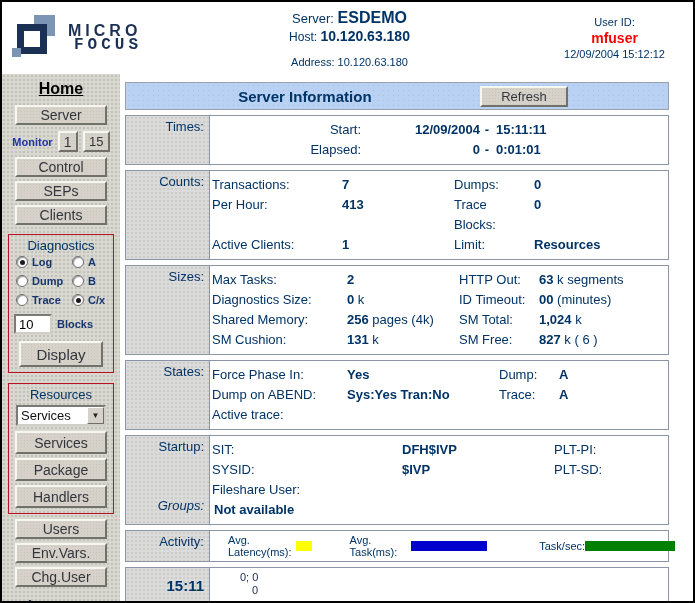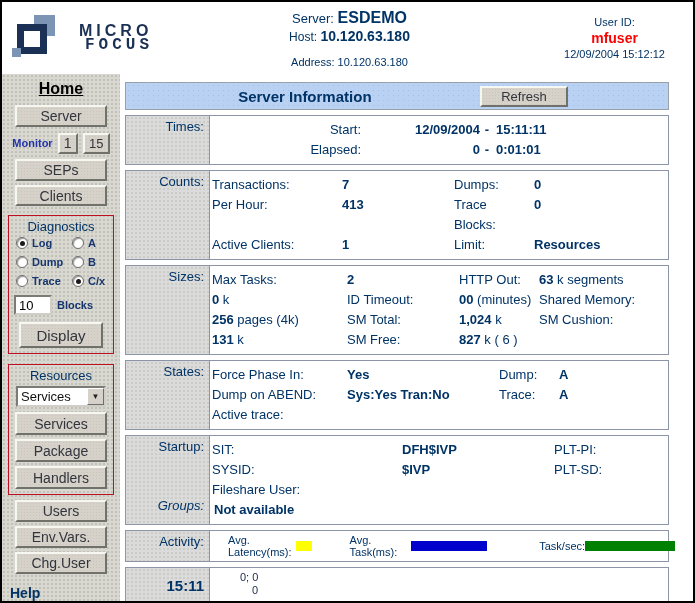--- a/index.html
+++ b/index.html
@@ -4,21 +4,21 @@
 <style>
   * { margin:0; padding:0; box-sizing:border-box; }
   html,body { width:695px; height:603px; }
   body { font-family:"Liberation Sans", sans-serif; background:#fff; }
 
   .page { width:695px; height:603px; border:2px solid #000; background:#fff;
           display:flex; flex-direction:column; overflow:hidden; }
 
   
   .hdr { height:72px; display:flex; align-items:center; position:relative; background:#fff; flex:0 0 auto; }
-  .logo { display:flex; align-items:center; margin-left:10px; gap:15px; }
+  .logo { display:flex; align-items:center; margin-left:10px; gap:4px; }
   .logo-icon { position:relative; width:52px; height:46px; }
   .logo-sq-steel { position:absolute; left:22px; top:0; width:21px; height:21px; background:#7c95b5; }
   .logo-sq-navy { position:absolute; left:5px; top:9px; width:30px; height:30px; background:#fff; border:7px solid #1b3055; }
   .logo-sq-small { position:absolute; left:0px; top:33px; width:9px; height:9px; background:#7c95b5; }
   .logo-text { color:#1b3055; font-weight:bold; font-size:16px; letter-spacing:4px; line-height:0.95; }
   .logo-text .l2 { margin-left:6px;font-family:Liberation Mono, monospace; }
   .hdr-center { position:absolute; left:230px; width:235px; text-align:center; color:#003366; }
   .hdr-center .row1 { font-size:13px; }
   .hdr-center .row1 b { font-size:16px; }
   .hdr-center .row2 { font-size:12px; margin-top:1px; }
@@ -157,20 +157,21 @@
   <div class="bodyrow">
 
     <div class="sidebar">
       <div class="home">Home</div>
       <div class="btn3d sbtn">Server</div>
       <div class="monitor-row">
         <span class="monitor-lbl">Monitor</span>
         <div class="btn3d mbtn1">1</div>
         <div class="btn3d mbtn2">15</div>
       </div>
+      <div class="btn3d sbtn">Control</div>
       <div class="btn3d sbtn">SEPs</div>
       <div class="btn3d sbtn">Clients</div>
 
       <div class="group">
         <div class="group-title">Diagnostics</div>
         <div class="radio-grid">
           <div class="radio-item">
             <span class="radio checked">
                 <span class="dot"></span>
               </span>
@@ -282,20 +283,21 @@
 
       <div class="sec">
         <div class="label-col">
             <span>Sizes:</span>
           </div>
         <div class="content g4 sizes-grid">
           <span class="lab">Max Tasks:</span>
           <span class="val"><span>2</span> <span class="sfx"></span></span>
           <span class="lab">HTTP Out:</span>
           <span class="val"><span>63</span> <span class="sfx">k segments</span></span>
+          <span class="lab">Diagnostics Size:</span>
           <span class="val"><span>0</span> <span class="sfx">k</span></span>
           <span class="lab">ID Timeout:</span>
           <span class="val"><span>00</span> <span class="sfx">(minutes)</span></span>
           <span class="lab">Shared Memory:</span>
           <span class="val"><span>256</span> <span class="sfx">pages (4k)</span></span>
           <span class="lab">SM Total:</span>
           <span class="val"><span>1,024</span> <span class="sfx">k</span></span>
           <span class="lab">SM Cushion:</span>
           <span class="val"><span>131</span> <span class="sfx">k</span></span>
           <span class="lab">SM Free:</span>

